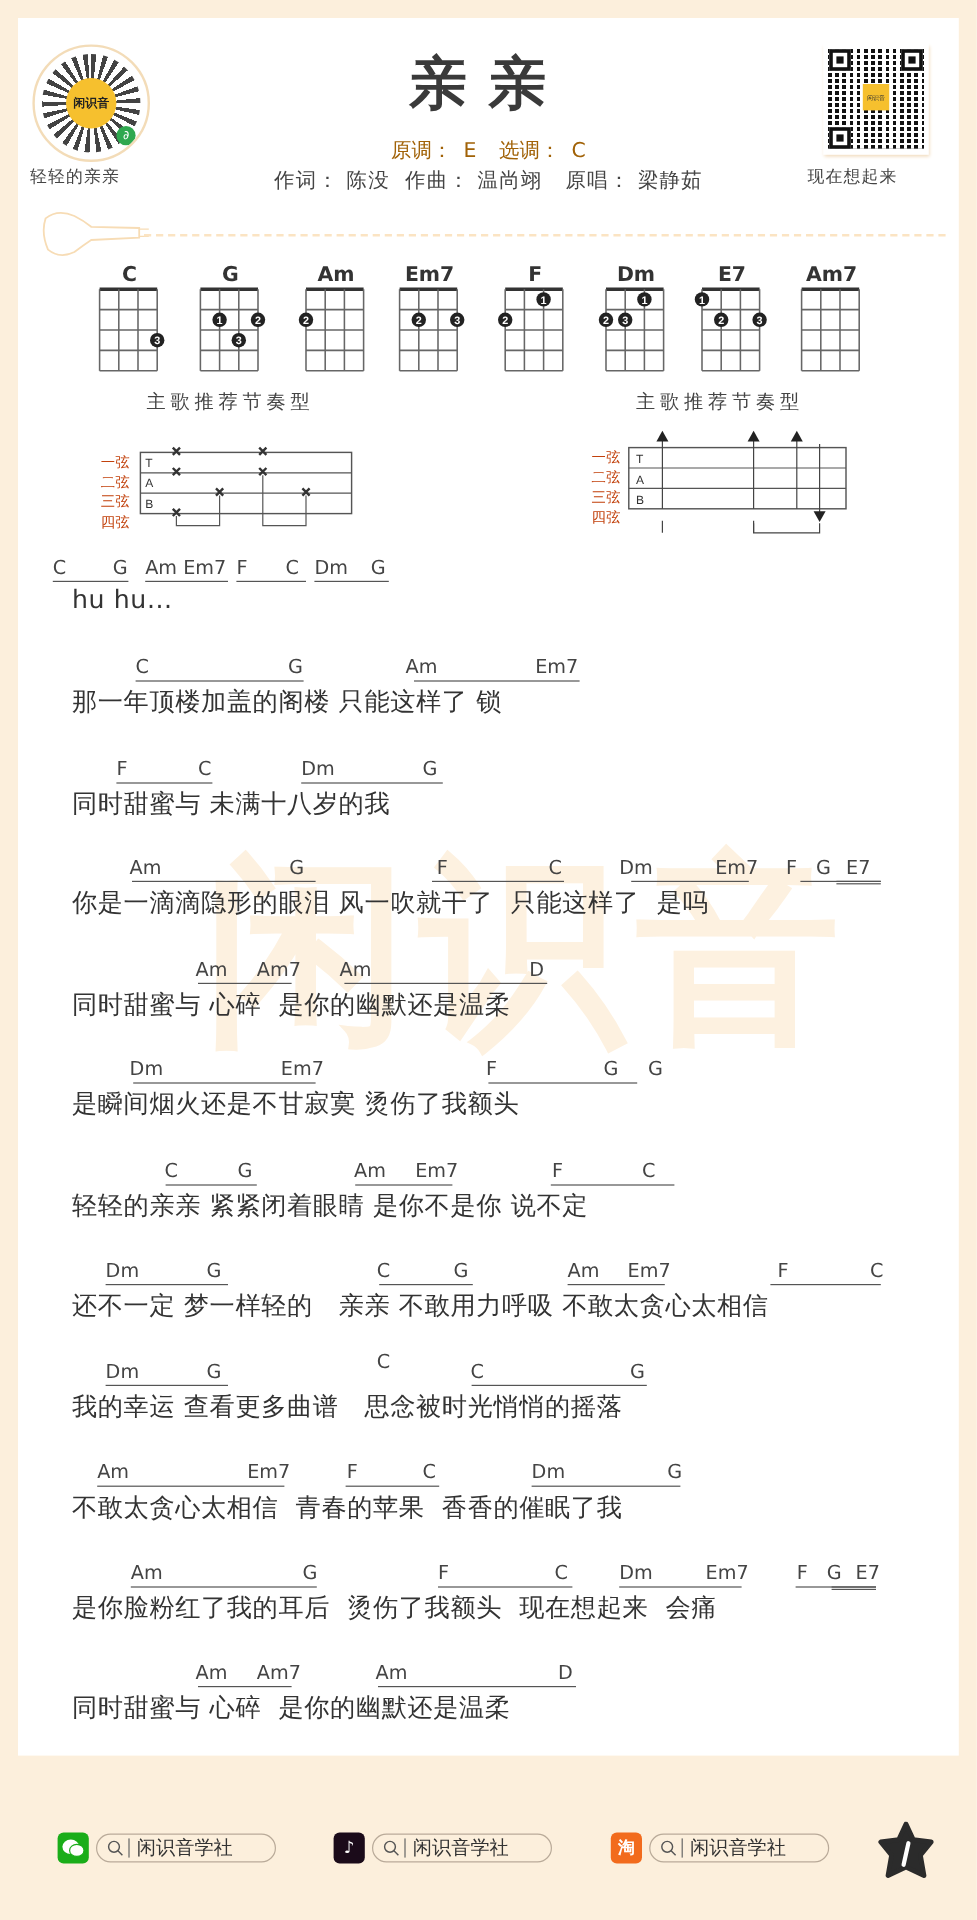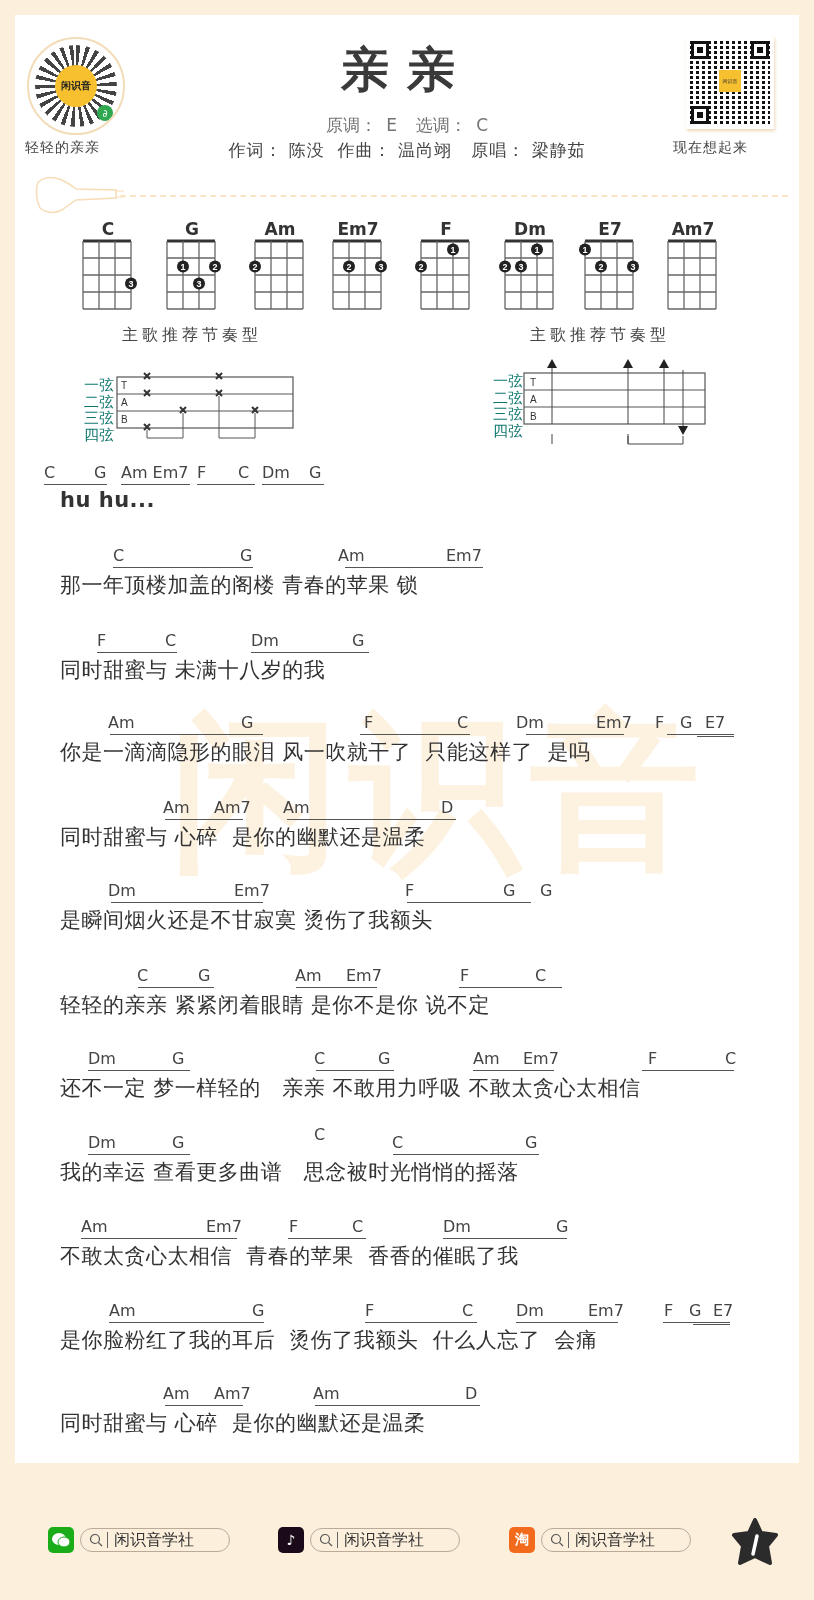--- a/index.html
+++ b/index.html
@@ -1,37 +1,37 @@
 <!DOCTYPE html>
 <html><head>
 <meta charset="utf-8">
 <style>
   html,body{margin:0;padding:0;}
   body{width:814px;height:1600px;background:#fcefdc;font-family:"DejaVu Sans","Liberation Sans",sans-serif;color:#333;position:relative;overflow:hidden;}
   .sheet{position:absolute;left:15px;top:15px;width:784px;height:1448px;background:#fff;}
   .abs{position:absolute;}
   .title{position:absolute;left:0;width:814px;top:38px;text-align:center;font-size:48px;font-weight:bold;color:#3a3a3a;letter-spacing:18px;}
-  .meta1{position:absolute;left:0;width:814px;top:114px;text-align:center;font-size:17px;color:#737373;word-spacing:4px;}
+  .meta1{position:absolute;left:0;width:814px;top:114px;text-align:center;font-size:17px;color:#a16207;word-spacing:4px;}
   .meta2{position:absolute;left:0;width:814px;top:139px;text-align:center;font-size:17px;color:#444;letter-spacing:1px;}
   .qr-left{position:absolute;left:27px;top:37px;width:94px;height:94px;border-radius:50%;background:#fff;border:2px solid #f3dcb8;overflow:hidden;}
   .qr-left .dots{position:absolute;inset:6px;border-radius:50%;background:repeating-conic-gradient(#222 0 6deg,#fff 6deg 14deg);opacity:.85;}
   .qr-left .center{position:absolute;left:26px;top:26px;width:42px;height:42px;border-radius:50%;background:#f6c02e;font-size:10px;font-weight:bold;color:#222;display:flex;align-items:center;justify-content:center;}
   .qr-left .badge{position:absolute;right:10px;bottom:12px;width:16px;height:16px;border-radius:50%;background:#2fa84f;color:#fff;font-size:10px;display:flex;align-items:center;justify-content:center;}
   .qr-right{position:absolute;left:686px;top:36px;width:88px;height:93px;background:#fff;box-shadow:1px 2px 3px #f0d8b8;}
   .qr-right .grid{position:absolute;left:4px;top:4px;width:80px;height:84px;background:repeating-linear-gradient(90deg,#111 0 3px,#fff 3px 6px),#111;-webkit-mask:repeating-linear-gradient(0deg,#000 0 3px,transparent 3px 5px);}
   .qr-right .finder{position:absolute;width:18px;height:18px;border:3px solid #111;background:#fff;box-sizing:border-box;}
   .qr-right .finder::after{content:"";position:absolute;left:3px;top:3px;width:6px;height:6px;background:#111;}
   .qr-right .logo{position:absolute;left:33px;top:34px;width:22px;height:22px;background:#f6c02e;font-size:5px;display:flex;align-items:center;justify-content:center;}
   .cap{position:absolute;font-size:14px;color:#444;letter-spacing:1px;}
   .divider{position:absolute;left:120px;top:195px;width:668px;border-top:2px dashed #fbe4c3;}
   .uke{position:absolute;left:32px;top:176px;}
   .chord{position:absolute;top:218px;width:50px;}
   .chord .name{text-align:center;font-size:17px;font-weight:bold;color:#333;height:22px;line-height:22px;}
   .rhy-title{position:absolute;top:325px;font-size:16px;color:#444;letter-spacing:4px;}
-  .strlab{position:absolute;font-size:15px;color:#0f766e;line-height:16.5px;}
+  .strlab{position:absolute;font-size:12px;color:#c2410c;line-height:16.5px;}
   .seg{position:absolute;top:0;height:20px;border-bottom:1.5px solid #555;}
   .seg.dbl{border-bottom:3px double #555;}
   .ch{position:absolute;top:0;font-size:16px;color:#444;white-space:nowrap;}
   .lyric{position:absolute;left:60px;font-size:21px;color:#333;white-space:pre;letter-spacing:0.5px;}
   .watermark{position:absolute;left:170px;top:680px;font-size:170px;font-weight:bold;color:#fdf1e0;letter-spacing:10px;z-index:0;}
   .footer-item{position:absolute;top:1526px;height:28px;display:flex;align-items:center;}
   .app-icon{width:26px;height:26px;border-radius:5px;display:flex;align-items:center;justify-content:center;color:#fff;font-size:14px;font-weight:bold;}
   .search-pill{margin-left:6px;width:150px;height:24px;border:1px solid #b9aa99;border-radius:13px;display:flex;align-items:center;font-size:16px;color:#333;box-sizing:border-box;}
   .search-pill .mag{width:14px;height:14px;margin-left:8px;}
   .search-pill .sep{width:1px;height:16px;background:#666;margin:0 6px 0 4px;}
@@ -290,28 +290,28 @@
     <div class="seg" style="left: 121px; top: 464px; width: 69px; position: absolute;"></div>
     <div class="seg" style="left: 197px; top: 464px; width: 58px; position: absolute;"></div>
     <div class="seg" style="left: 262px; top: 464px; width: 62px; position: absolute;"></div>
     <div class="ch" style="left: 44px; top: 463px;">C</div>
     <div class="ch" style="left: 94px; top: 463px;">G</div>
     <div class="ch" style="left: 121px; top: 463px;">Am Em7</div>
     <div class="ch" style="left: 197px; top: 463px;">F</div>
     <div class="ch" style="left: 238px; top: 463px;">C</div>
     <div class="ch" style="left: 262px; top: 463px;">Dm</div>
     <div class="ch" style="left: 309px; top: 463px;">G</div>
-    <div class="lyric" style="top: 488px; left: 60px; font-weight: bold;">hu hu...</div>
+    <div class="lyric" style="top: 488px; left: 60px;">hu hu...</div>
     <div class="seg" style="left: 113px; top: 547px; width: 140px; position: absolute;"></div>
     <div class="seg" style="left: 345px; top: 547px; width: 138px; position: absolute;"></div>
     <div class="ch" style="left: 113px; top: 546px;">C</div>
     <div class="ch" style="left: 240px; top: 546px;">G</div>
     <div class="ch" style="left: 338px; top: 546px;">Am</div>
     <div class="ch" style="left: 446px; top: 546px;">Em7</div>
-    <div class="lyric" style="top: 571px;">那一年顶楼加盖的阁楼 青春的苹果 锁</div>
+    <div class="lyric" style="top: 571px;">那一年顶楼加盖的阁楼 只能这样了 锁</div>
     <div class="seg" style="left: 97px; top: 632px; width: 80px; position: absolute;"></div>
     <div class="seg" style="left: 251px; top: 632px; width: 118px; position: absolute;"></div>
     <div class="ch" style="left: 97px; top: 631px;">F</div>
     <div class="ch" style="left: 165px; top: 631px;">C</div>
     <div class="ch" style="left: 251px; top: 631px;">Dm</div>
     <div class="ch" style="left: 352px; top: 631px;">G</div>
     <div class="lyric" style="top: 656px;">同时甜蜜与 未满十八岁的我</div>
     <div class="seg" style="left: 110px; top: 714px; width: 153px; position: absolute;"></div>
     <div class="seg" style="left: 360px; top: 714px; width: 110px; position: absolute;"></div>
     <div class="seg" style="left: 526px; top: 714px; width: 98px; position: absolute;"></div>
@@ -390,21 +390,21 @@
     <div class="seg dbl" style="left: 693px; top: 1302px; width: 37px; position: absolute;"></div>
     <div class="ch" style="left: 109px; top: 1301px;">Am</div>
     <div class="ch" style="left: 252px; top: 1301px;">G</div>
     <div class="ch" style="left: 365px; top: 1301px;">F</div>
     <div class="ch" style="left: 462px; top: 1301px;">C</div>
     <div class="ch" style="left: 516px; top: 1301px;">Dm</div>
     <div class="ch" style="left: 588px; top: 1301px;">Em7</div>
     <div class="ch" style="left: 664px; top: 1301px;">F</div>
     <div class="ch" style="left: 689px; top: 1301px;">G</div>
     <div class="ch" style="left: 713px; top: 1301px;">E7</div>
-    <div class="lyric" style="top: 1326px;">是你脸粉红了我的耳后  烫伤了我额头  什么人忘了  会痛</div>
+    <div class="lyric" style="top: 1326px;">是你脸粉红了我的耳后  烫伤了我额头  现在想起来  会痛</div>
     <div class="seg" style="left: 165px; top: 1385px; width: 78px; position: absolute;"></div>
     <div class="seg" style="left: 315px; top: 1385px; width: 165px; position: absolute;"></div>
     <div class="ch" style="left: 163px; top: 1384px;">Am</div>
     <div class="ch" style="left: 214px; top: 1384px;">Am7</div>
     <div class="ch" style="left: 313px; top: 1384px;">Am</div>
     <div class="ch" style="left: 465px; top: 1384px;">D</div>
     <div class="lyric" style="top: 1409px;">同时甜蜜与 心碎  是你的幽默还是温柔</div>
   </div>
 
 <div id="footer">

